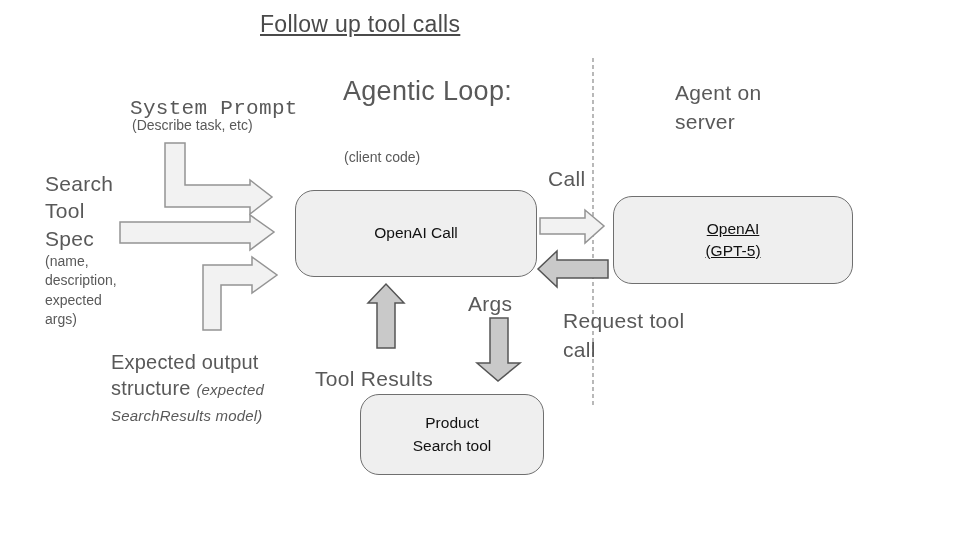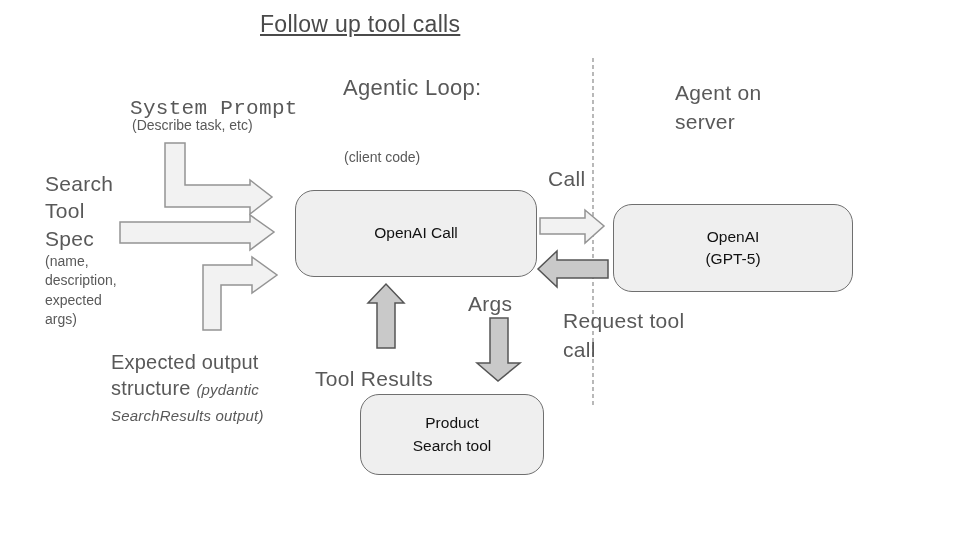--- a/index.html
+++ b/index.html
@@ -25,21 +25,21 @@
   .box{
     position:absolute;
     background:var(--box-fill,#efefef);
     border:1.4px solid var(--box-border,#6f6f6f);
     border-radius:19px;
     display:flex;align-items:center;justify-content:center;
     text-align:center;font-size:15.5px;color:var(--box-text,#111);
     line-height:1.45;white-space:pre-line;
   }
   .box-openai-call{left:295px;top:190px;width:240px;height:85px;}
-  .box-openai-gpt5{left:613px;top:204px;width:238px;height:86px;}
+  .box-openai-gpt5{left:613px;top:196px;width:238px;height:86px;text-decoration:underline;}
   .box-product-search{left:360px;top:394px;width:182px;height:79px;}
   .arrow-light{fill:var(--arrow-light-fill,#f2f2f2);stroke:var(--arrow-light-border,#949494);stroke-width:1.5;stroke-linejoin:miter;}
   .arrow-dark{fill:var(--arrow-dark-fill,#c9c9c9);stroke:var(--arrow-dark-border,#555);stroke-width:1.5;stroke-linejoin:miter;}
   .divider{stroke:var(--divider,#8a8a8a);stroke-width:1.2;stroke-dasharray:4 3;}
   .italic{font-style:italic;font-size:15px;}
   .expected{position:absolute;left:111px;top:349px;width:192px;font-size:20px;
     color:var(--label-text,#595959);line-height:1.3;letter-spacing:.2px;}
 </style>
 </head>
 <body>
@@ -59,37 +59,37 @@
 
     <polygon class="arrow-dark" points="608,260 557,260 557,251 538,269 557,287 557,278 608,278"></polygon>
 
     <polygon class="arrow-dark" points="377,348 377,303 368,303 386,284 404,303 395,303 395,348"></polygon>
 
     <polygon class="arrow-dark" points="490,318 508,318 508,363 520,363 498,381 477,363 490,363"></polygon>
   </svg>
 
   <div class="title">Follow up tool calls</div>
 
-  <div class="lbl lbl-big" style="left:343px;top:74px;font-size:22px;">Agentic Loop:</div>
+  <div class="lbl lbl-big" style="left:343px;top:74px;font-size:27px;">Agentic Loop:</div>
   <div class="lbl lbl-small" style="left:344px;top:100px;margin-top:48px;">(client code)</div>
   <div class="lbl lbl-big" style="left:675px;top:79px;line-height:1.38;">Agent on
 server</div>
 
   <div class="lbl lbl-big" style="left:130px;top:95px;font-family:Liberation Mono, monospace;">System Prompt</div>
   <div class="lbl lbl-small" style="left:132px;top:116px;">(Describe task, etc)</div>
 
   <div class="lbl lbl-big" style="left:45px;top:170px;line-height:1.3;">Search
 Tool
 Spec</div>
   <div class="lbl lbl-small" style="left:45px;top:252px;line-height:1.38;">(name,
 description,
 expected
 args)</div>
 
-  <div class="expected"><span>Expected output structure</span> <span class="italic">(pydantic SearchResults output)</span></div>
+  <div class="expected"><span>Expected output structure</span> <span class="italic">(expected SearchResults model)</span></div>
 
   <div class="lbl lbl-big" style="left:548px;top:165px;">Call</div>
   <div class="lbl lbl-big" style="left:563px;top:307px;line-height:1.38;">Request tool
 call</div>
   <div class="lbl lbl-big" style="left:468px;top:290px;">Args</div>
   <div class="lbl lbl-big" style="left:315px;top:348px;margin-top:17px;">Tool Results</div>
 
   <div class="box box-openai-call">
     <span>OpenAI Call</span>
   </div>

